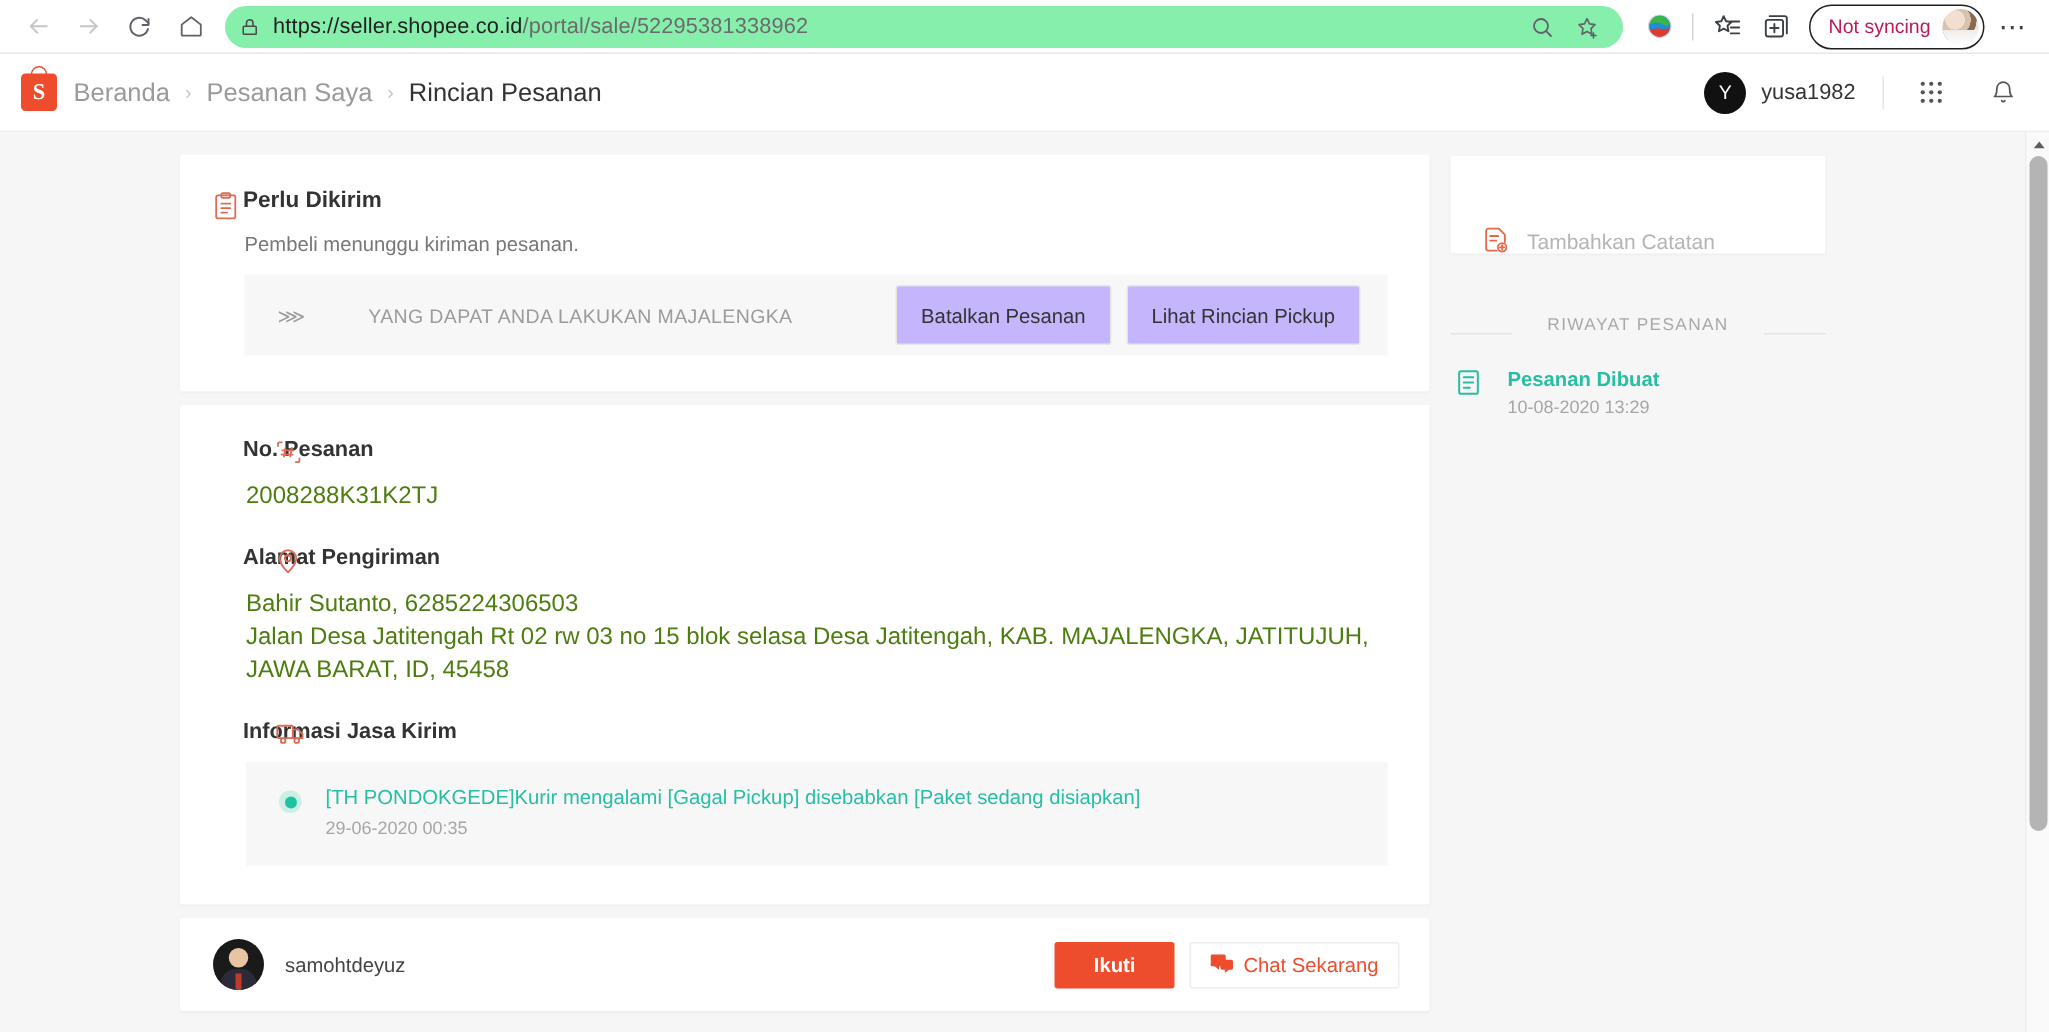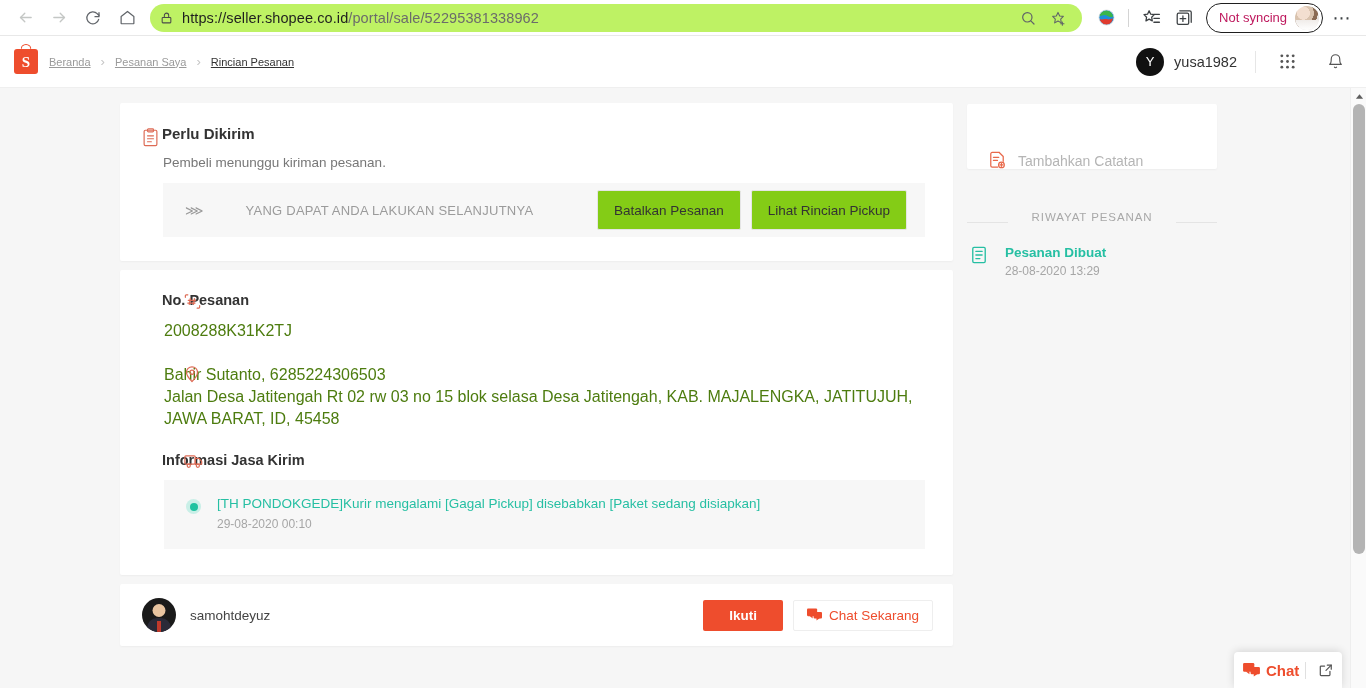--- a/index.html
+++ b/index.html
@@ -26,21 +26,21 @@
     border-radius: 4px;
     color: #5f6368;
     flex-shrink: 0;
   }
   .nav-btn.disabled { color: #c4c7c5; }
   .nav-btn svg { display: block; }
 
   .omnibox {
     flex: 1;
     height: 28px;
-    background: #bef264;
+    background: #86efac;
     border-radius: 14px;
     display: flex;
     align-items: center;
     margin: 0 8px 0 6px;
     padding: 0 10px;
     min-width: 0;
   }
   .omnibox .lock { margin-right: 9px; color: #4a4a4a; display:flex; }
   .url-text {
     font-size: 14.5px;
@@ -108,21 +108,21 @@
     width:11px; height:9px;
     border: 1.6px solid #ee4d2d;
     border-bottom: none;
     border-radius: 6px 6px 0 0;
   }
   .shopee-logo .s-letter {
     color:#fff; font-size:15px; font-weight:700;
     font-family:"Liberation Serif", serif;
     line-height:1; margin-top:1px;
   }
-  .crumb { font-size:11px; color:#9a9a9a;text-decoration:underline; }
+  .crumb { font-size:17px; color:#9a9a9a; }
   .crumb.active { color:#333333; }
   .crumb-sep { font-size:13px; color:#c6c6c6; margin:0 10px; }
 
   .header-right { margin-left:auto; display:flex; align-items:center; gap:0; }
   .user-chip { display:flex; align-items:center; gap:10px; }
   .user-avatar {
     width:28px;height:28px;border-radius:50%;
     background:#111111;
     display:flex;align-items:center;justify-content:center;
     color:#ffffff;font-size:13px;
@@ -179,21 +179,21 @@
     background:#f7f7f7;
     height:54px;
     display:flex;align-items:center;
     padding: 0 18px 0 22px;
     margin-left:1px;
   }
   .chevrons { color:#9a9a9a; font-size:13px; letter-spacing:-2px; margin-right:44px; }
   .next-label { font-size:13px; color:#9b9b9b; letter-spacing:0.25px; }
   .next-actions { margin-left:auto; display:flex; gap:10px; }
   .btn-outline {
-    background:#84cc16;
+    background:#c4b5fd;
     border:1px solid #e5e5e5;
     border-radius:2px;
     height:40px;
     padding:16px 16px;
     font-size:13.5px;
     color:#333;
     display:flex;align-items:center;
     font-family:"Liberation Sans",sans-serif;
     cursor:pointer;
   }
@@ -480,21 +480,21 @@
               <rect x="6.5" y="0.8" width="7" height="3.6" rx="1"></rect>
               <line x1="6.5" y1="9" x2="13.5" y2="9"></line>
               <line x1="6.5" y1="12.5" x2="13.5" y2="12.5"></line>
               <line x1="6.5" y1="16" x2="11" y2="16"></line>
             </svg>
         </span>
         <div class="status-title">Perlu Dikirim</div>
         <div class="status-sub">Pembeli menunggu kiriman pesanan.</div>
         <div class="next-bar">
           <span class="chevrons">⋙</span>
-          <span class="next-label">YANG DAPAT ANDA LAKUKAN SELANJUTNYA</span>
+          <span class="next-label">YANG DAPAT ANDA LAKUKAN MAJALENGKA</span>
           <span class="next-actions">
             <button class="btn-outline">Batalkan Pesanan</button>
             <button class="btn-outline">Lihat Rincian Pickup</button>
           </span>
         </div>
       </div>
 
       <div class="card details-card">
 
         <div class="detail-block">
@@ -512,41 +512,42 @@
           <div class="detail-text">2008288K31K2TJ</div>
         </div>
 
         <div class="detail-block">
           <span class="row-icon">
             <svg width="16" height="18" viewBox="0 0 18 20" fill="none" stroke="currentColor" stroke-width="1.4" stroke-linecap="round" stroke-linejoin="round">
                 <path d="M9 18.5s6.2-6.1 6.2-10.4A6.2 6.2 0 1 0 2.8 8.1C2.8 12.4 9 18.5 9 18.5z"></path>
                 <circle cx="9" cy="8" r="2.3"></circle>
               </svg>
           </span>
+          <div class="detail-title">Alamat Pengiriman</div>
           <div class="detail-text">Bahir Sutanto, 6285224306503</div>
           <div class="detail-text">Jalan Desa Jatitengah Rt 02 rw 03 no 15 blok selasa Desa Jatitengah, KAB. MAJALENGKA, JATITUJUH, JAWA BARAT, ID, 45458</div>
         </div>
 
         <div class="detail-block">
           <span class="row-icon">
             <svg width="19" height="16" viewBox="0 0 22 17" fill="none" stroke="currentColor" stroke-width="1.4" stroke-linecap="round" stroke-linejoin="round">
                 <rect x="1" y="2.5" width="12" height="9.5" rx="1.2"></rect>
                 <path d="M13 5.5h4.2l3.3 3.4V12H13z"></path>
                 <circle cx="5.5" cy="14" r="1.8"></circle>
                 <circle cx="16" cy="14" r="1.8"></circle>
               </svg>
           </span>
           <div class="detail-title">Informasi Jasa Kirim</div>
           <div class="track-panel">
             <span class="track-dot">
                 <i></i>
               </span>
             <div>
               <div class="track-msg">[TH PONDOKGEDE]Kurir mengalami [Gagal Pickup] disebabkan [Paket sedang disiapkan]</div>
-              <div class="track-time">29-08-2020 00:10</div>
+              <div class="track-time">29-06-2020 00:35</div>
             </div>
           </div>
         </div>
 
       </div>
 
       <div class="card seller-card">
         <span class="seller-avatar">
           <span class="face"></span>
             <span class="body"></span>
@@ -597,46 +598,27 @@
         <span class="hist-icon">
           <svg width="16" height="18" viewBox="0 0 18 20" fill="none" stroke="currentColor" stroke-width="1.5" stroke-linecap="round" stroke-linejoin="round">
               <rect x="2" y="1.5" width="14" height="17" rx="1.4"></rect>
               <line x1="5.5" y1="6" x2="12.5" y2="6"></line>
               <line x1="5.5" y1="10" x2="12.5" y2="10"></line>
               <line x1="5.5" y1="14" x2="10" y2="14"></line>
             </svg>
         </span>
         <span>
           <span class="hist-title" style="display:block">Pesanan Dibuat</span>
-          <span class="hist-time" style="display:block">28-08-2020 13:29</span>
+          <span class="hist-time" style="display:block">10-08-2020 13:29</span>
         </span>
       </div>
     </div>
 
   </div>
 
-  <div class="chat-widget">
-    <span style="display:flex;color:#ee4d2d">
-      <svg width="17" height="15" viewBox="0 0 18 16" fill="currentColor">
-          <rect x="0" y="0" width="12" height="9.3" rx="1.3"></rect>
-          <path d="M2.6 8.7h4.2v3.4z"></path>
-          <rect x="8" y="4.2" width="10" height="7.8" rx="1.3"></rect>
-          <path d="M15.4 11.6h-4v2.9z"></path>
-        </svg>
-    </span>
-    <span class="lbl">Chat</span>
-    <span class="sep"></span>
-    <span class="expand">
-      <svg width="14" height="14" viewBox="0 0 16 16" fill="none" stroke="currentColor" stroke-width="1.4" stroke-linecap="round" stroke-linejoin="round">
-          <path d="M9.5 2.5H14V7"></path>
-          <line x1="14" y1="2.5" x2="8" y2="8.5"></line>
-          <path d="M12.5 9.5v4a.9.9 0 0 1-.9.9H2.4a.9.9 0 0 1-.9-.9V4.4a.9.9 0 0 1 .9-.9h4"></path>
-        </svg>
-    </span>
-  </div>
 
   <div class="scrollbar">
     <div class="sb-arrow">
       <svg width="9" height="9" viewBox="0 0 10 10" fill="currentColor">
           <path d="M5 2.5 9 7.5H1z"></path>
         </svg>
     </div>
     <div class="sb-thumb"></div>
 
   </div>

